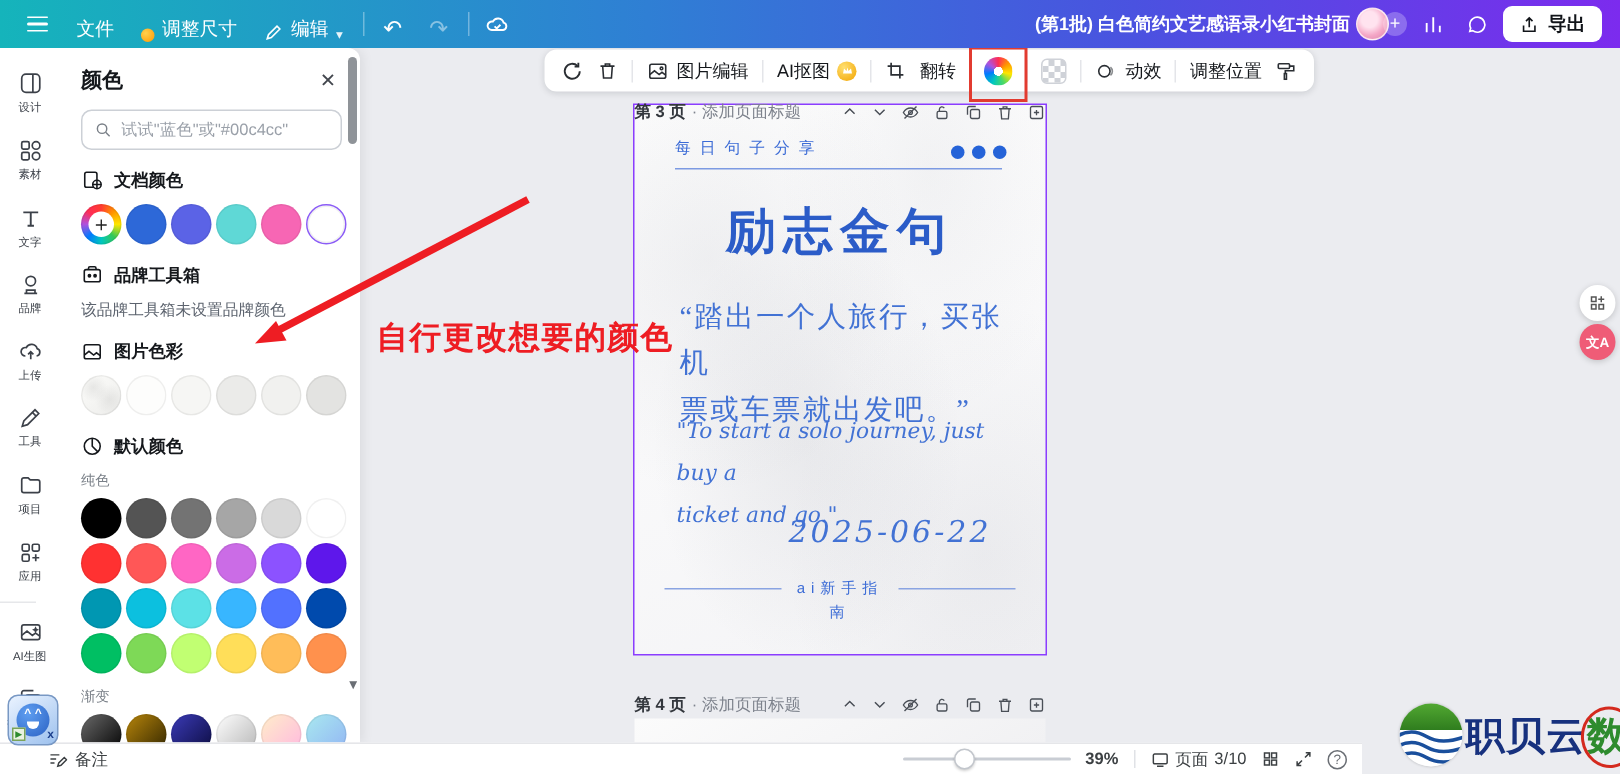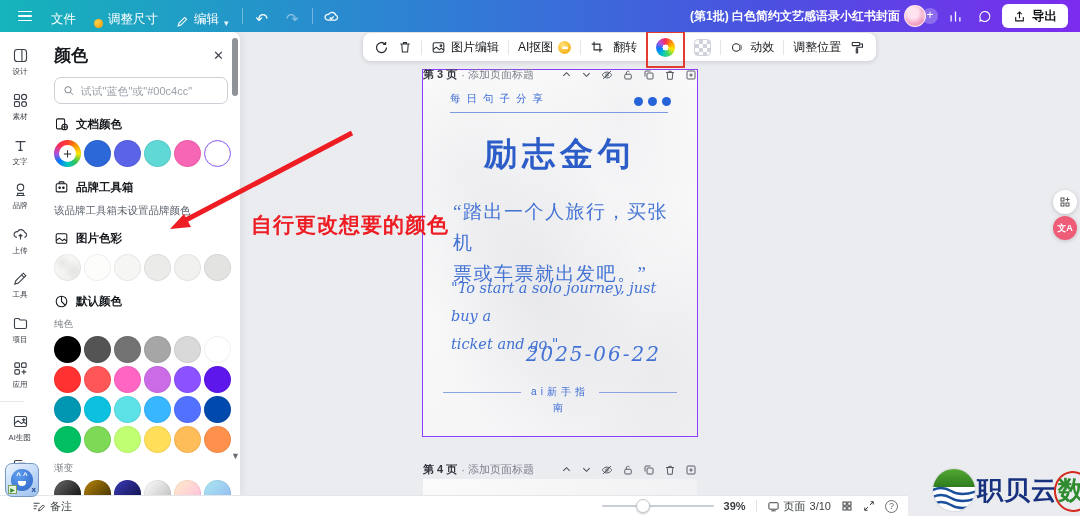--- a/index.html
+++ b/index.html
@@ -40,21 +40,21 @@
   .face { width:22px; height:22px; border-radius:50%; background:radial-gradient(circle at 35% 30%,#5f9ef0,#2b62c4); position:relative; }
   .face::before { content:"^ ^"; position:absolute; left:0; right:0; top:2px; text-align:center; color:#fff; font-size:8px; font-weight:bold; }
   .face::after { content:""; position:absolute; left:7px; top:12px; width:8px; height:5px; border-radius:0 0 8px 8px; background:#fff; }
   .mini-play { position:absolute; left:2px; bottom:2px; width:9px; height:9px; background:#e8f2e0; border:1px solid #7aa35a; font-size:6px; color:#2e8b2e; line-height:8px; text-align:center; }
   .mini-x { position:absolute; right:2px; bottom:2px; font-size:8px; color:#1a3e8c; font-weight:bold; }
 
   
   .panel { position:absolute; left:40px; top:32px; width:200px; height:463px; background:#fff; z-index:7;
     border-radius:0 8px 0 0; box-shadow:2px 0 8px rgba(0,0,0,.07); padding:12px 12px 0 14px; overflow:hidden; }
   .panel-head { display:flex; align-items:center; justify-content:space-between; }
-  .panel-title { font-size:17px; font-weight:bold; color:#15181c; }
+  .panel-title { font-size:14px; font-weight:bold; color:#15181c; }
   .close-x { font-size:13px; color:#42464d; cursor:pointer; padding:2px 4px; }
   .search { margin-top:10px; height:27px; border:1px solid #ccd0d6; border-radius:7px; display:flex; align-items:center; gap:6px; padding:0 8px; background:#fff; }
   .search input { border:none; outline:none; width:100%; font-size:11px; color:#333; font-family:"Liberation Sans",sans-serif; }
   .search input::placeholder { color:#9aa0a9; }
   .sec-head { display:flex; align-items:center; gap:7px; margin-top:13px; }
   .sec-title { font-size:11.5px; font-weight:bold; color:#15181c; }
   .sec-note { font-size:10.5px; color:#5c636e; margin-top:9px; }
   .mini-label { font-size:9.5px; color:#7a8088; margin:9px 0 5px; }
   .swgrid { display:grid; grid-template-columns:repeat(6,27px); gap:3px; margin-top:8px; }
   .sw { width:27px; height:27px; border-radius:50%; box-shadow:inset 0 0 0 1px rgba(0,0,0,.06); cursor:pointer; }

